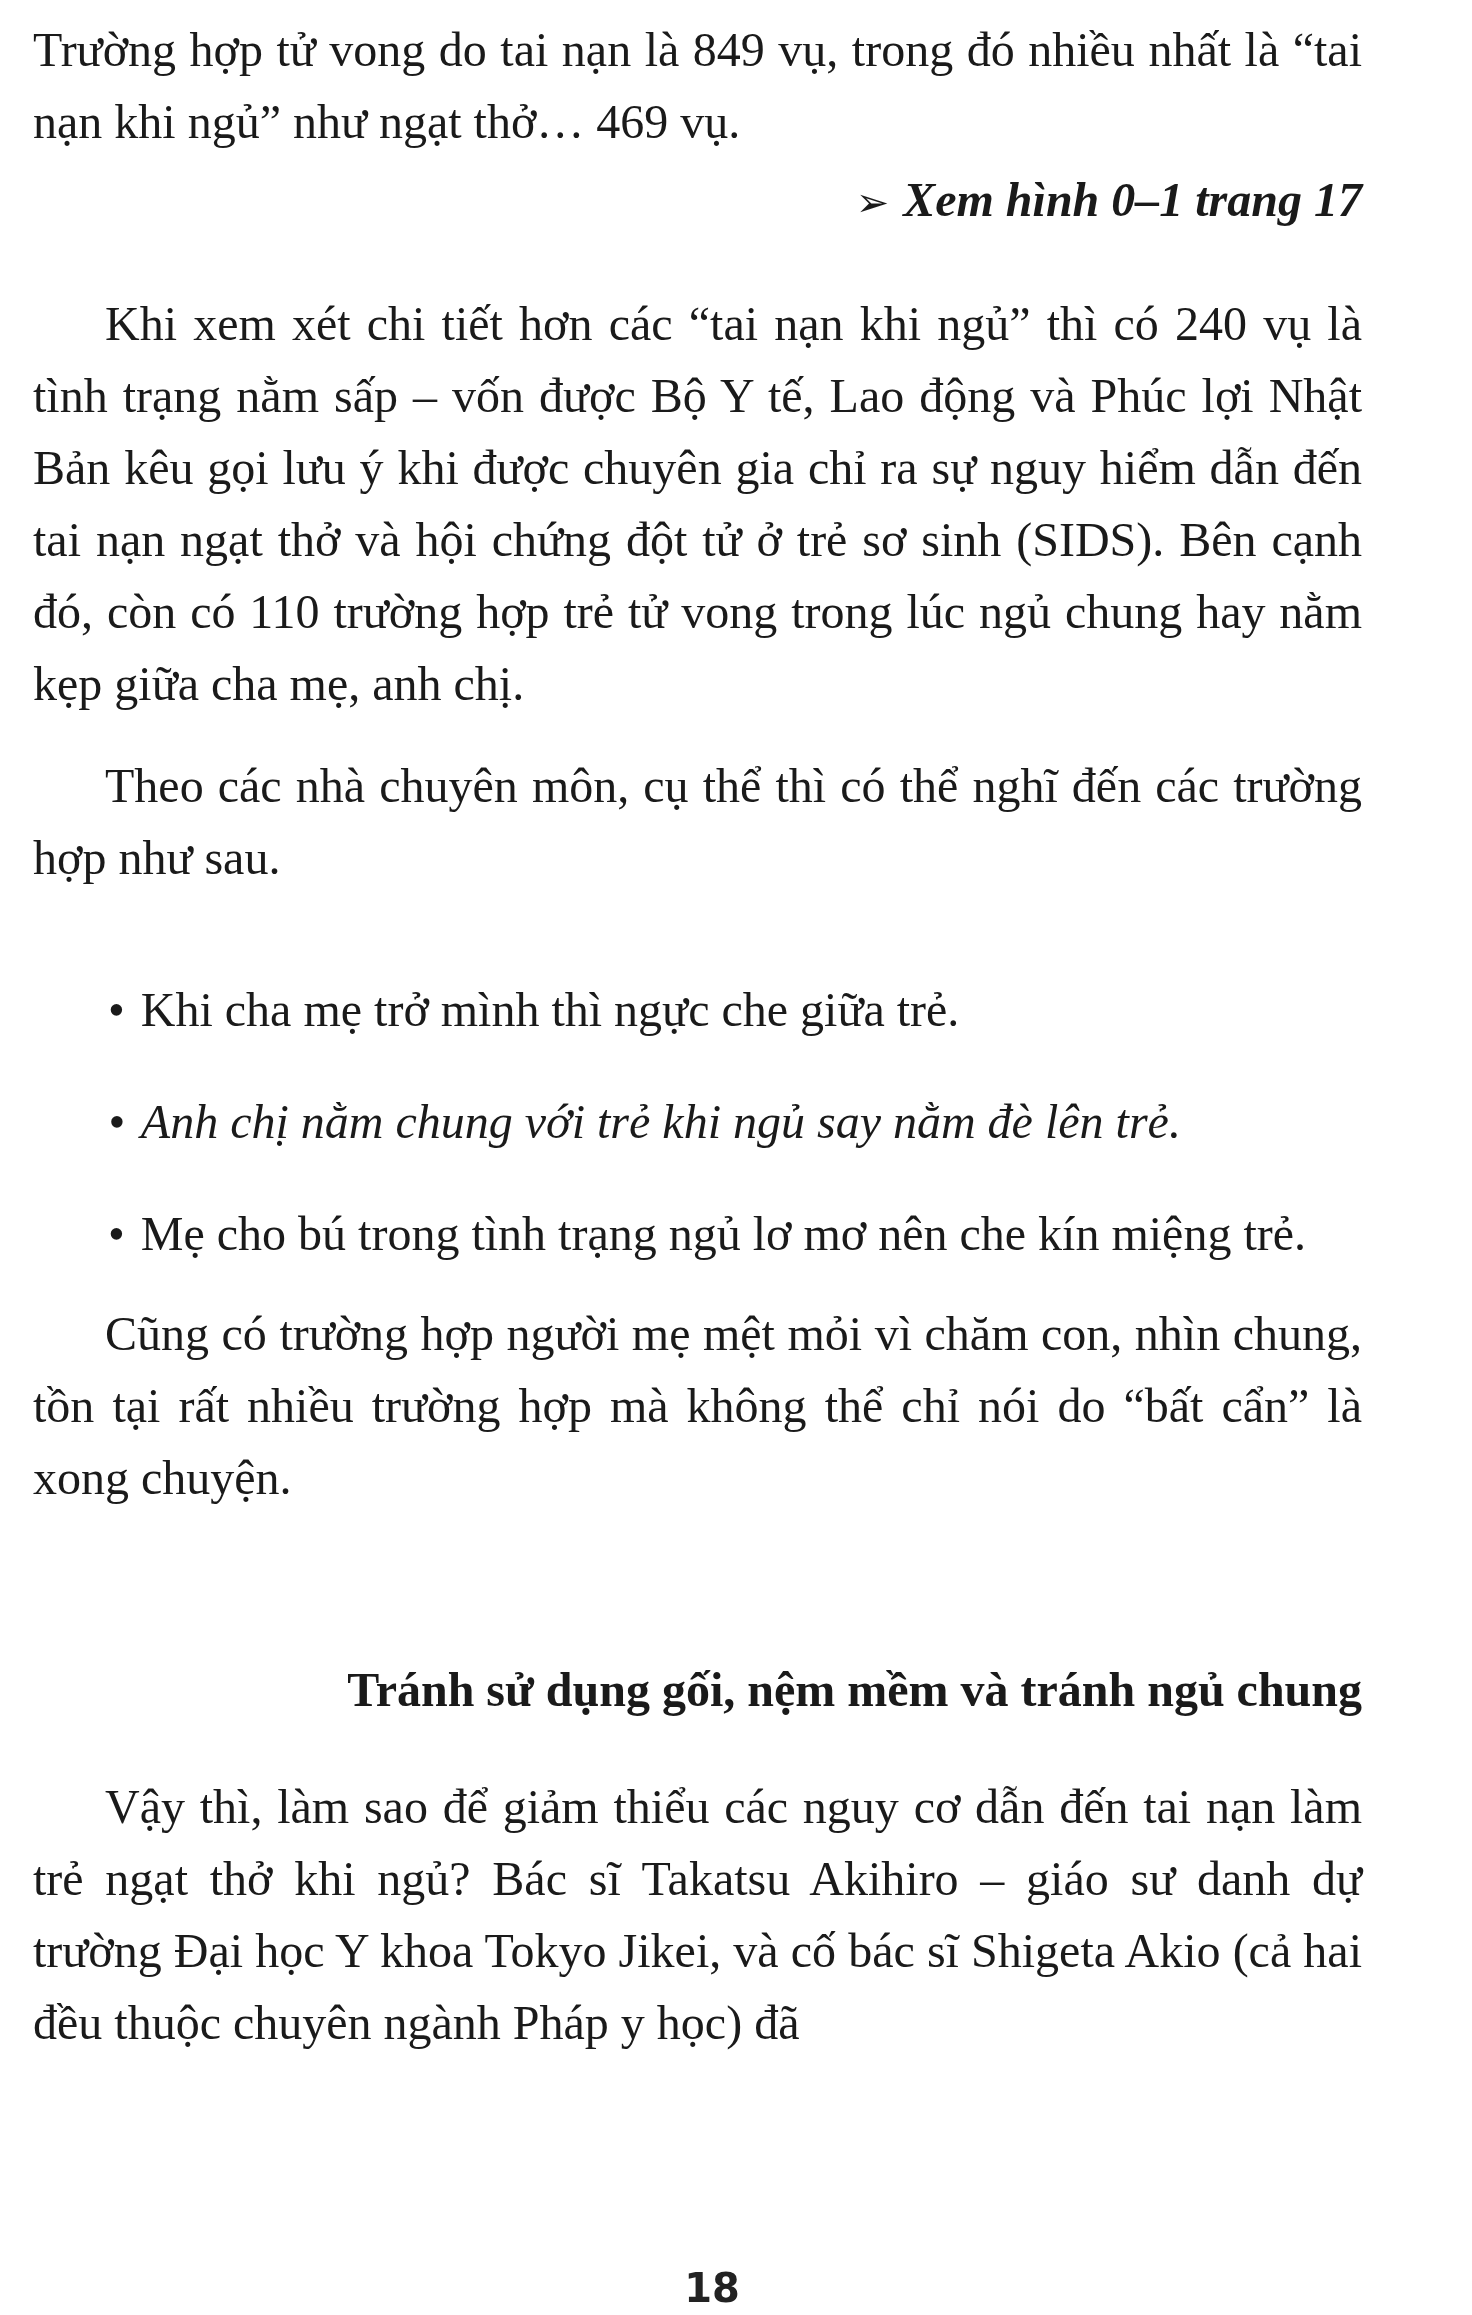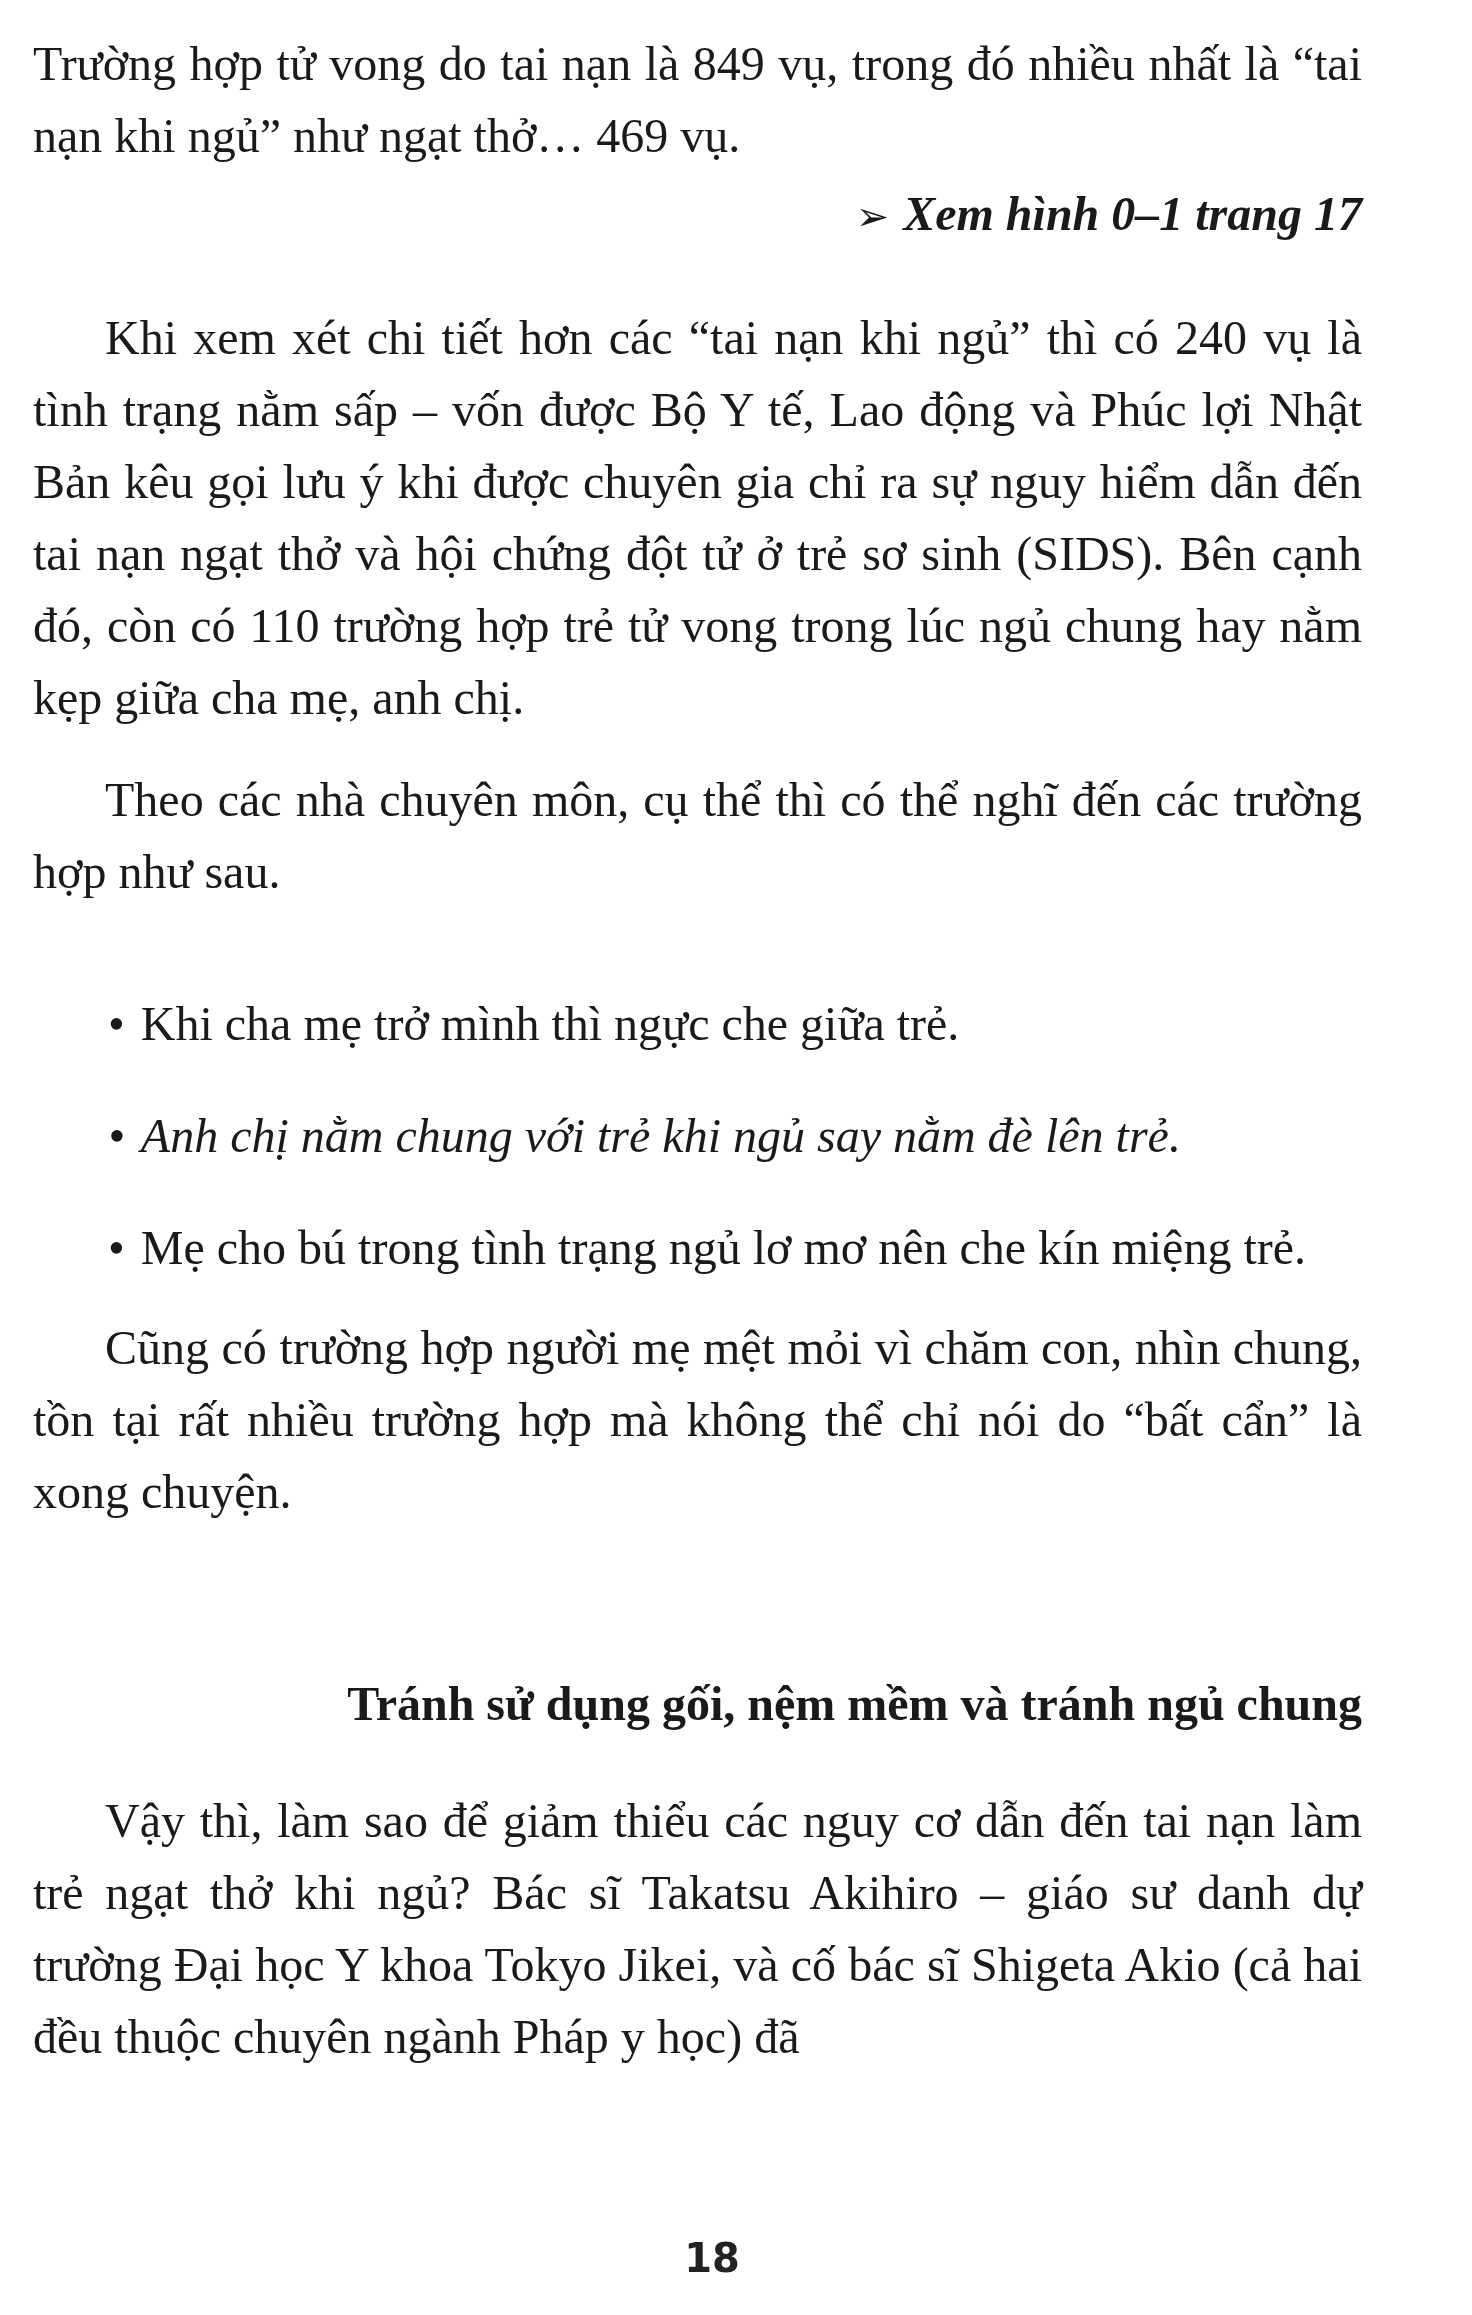--- a/index.html
+++ b/index.html
@@ -18,21 +18,21 @@
   .page {
     position: relative;
     width: 1472px;
     height: 2315px;
   }
   .text-block {
     position: absolute;
     top: 0;
     left: 33px;
     width: 1329px;
-    padding-top: 28px;
+    padding-top: 14px;
     font-size: 48px;
     line-height: 72px;
   }
   p {
     margin: 0;
     text-align: justify;
     text-justify: inter-word;
     hyphens: none;
   }
   .indent { text-indent: 72px; }
@@ -62,21 +62,21 @@
   .section-heading {
     margin-top: 140px;
     font-weight: bold;
     text-indent: 72px;
     text-align: right;
   }
   .p-solution { margin-top: 45px; }
 
   .page-number-row {
     position: absolute;
-    bottom: 34px;
+    bottom: 4px;
     left: 0;
     width: 100%;
     padding-right: 48px;
     box-sizing: border-box;
     text-align: center;
   }
   .page-number-row span {
     font-family: "DejaVu Sans", sans-serif;
     font-weight: 700;
     font-size: 40px;

